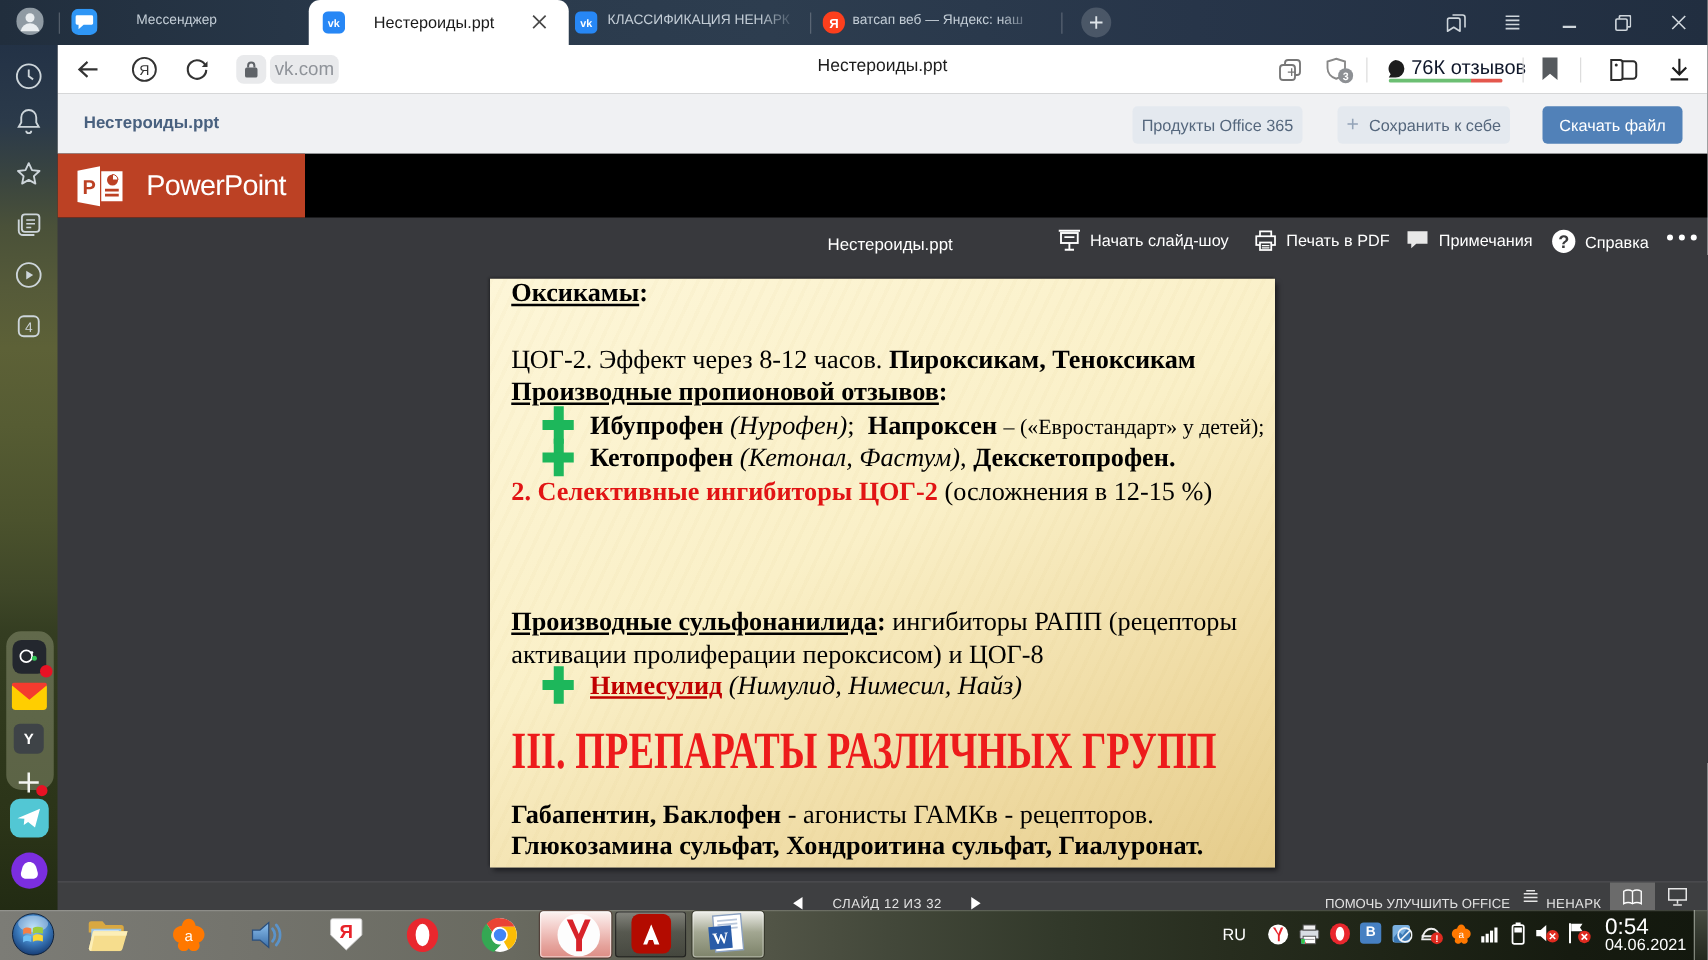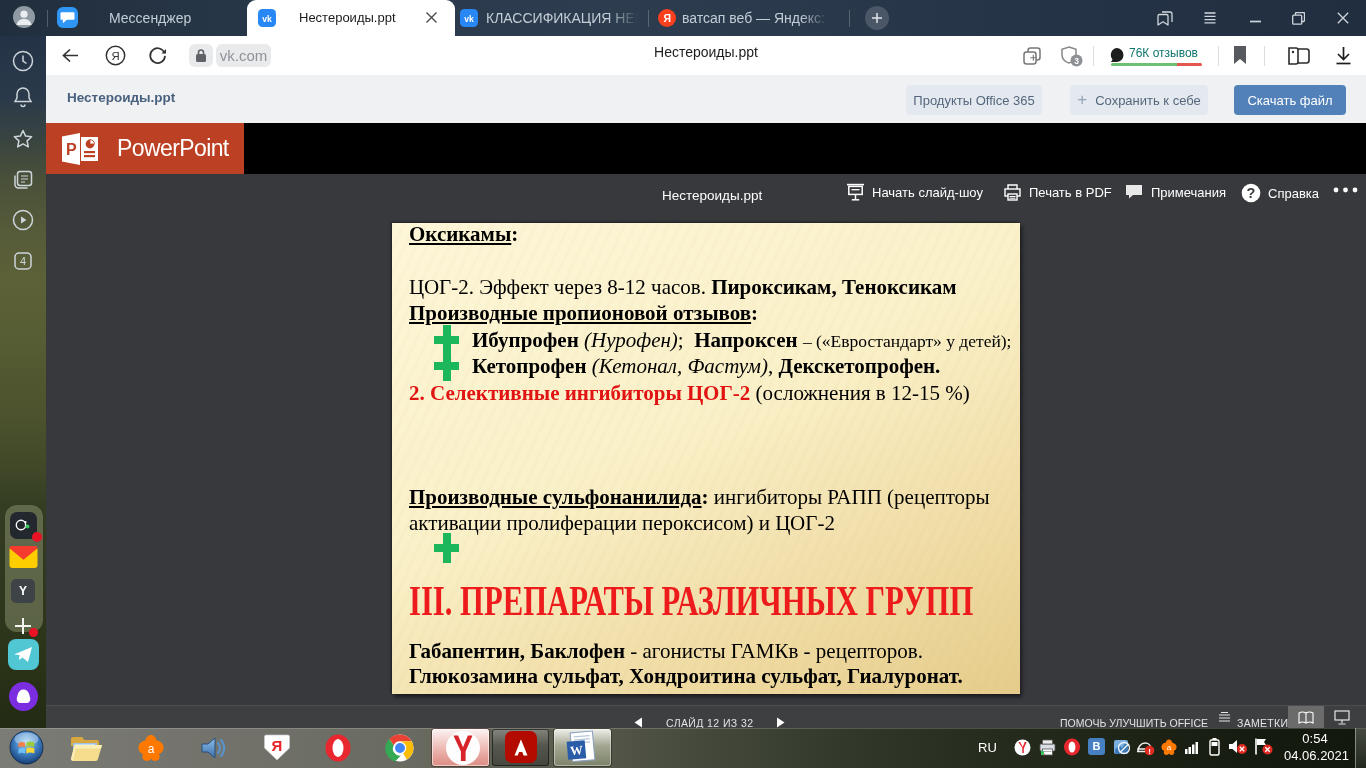--- a/index.html
+++ b/index.html
@@ -1,19 +1,19 @@
 <!DOCTYPE html>
 <html><head><meta charset="utf-8">
 <style>
 html,body{margin:0;padding:0;width:1366px;height:768px;overflow:hidden;font-family:"Liberation Sans",sans-serif;}
 #screen{position:relative;width:1366px;height:768px;background:#38393d;}
 .abs{position:absolute;}
 
 #tabbar{left:0;top:0;width:1366px;height:36px;background:linear-gradient(90deg,#212e3d 0%,#2a3a4c 25%,#2d3d4f 45%,#273549 70%,#212e40 100%);}
-.tabtxt{color:#c3cdd6;font-size:14px;white-space:nowrap;}
+.tabtxt{color:#c3cdd6;font-size:11px;white-space:nowrap;}
 #activetab{left:247px;top:0;width:208px;height:36px;background:#fff;border-radius:9px 9px 0 0;}
 .tdiv{width:1px;height:17px;top:10px;background:rgba(255,255,255,0.22);}
 
 #toolbar{left:46px;top:36px;width:1320px;height:39px;background:#fff;}
 
 #vkbar{left:46px;top:75px;width:1320px;height:48px;background:#f0f1f3;}
 .vkbtn{height:30px;border-radius:4px;background:#e4e9ef;color:#55677d;font-size:13px;display:flex;align-items:center;justify-content:center;box-sizing:border-box;}
 
 #ppthead{left:46px;top:123px;width:1320px;height:51px;background:#000;}
 #pptorange{left:0;top:0;width:198px;height:51px;background:#bc4124;}
@@ -123,21 +123,21 @@
       </svg>
     <svg class="abs" style="left:1013px;top:8px" width="26" height="24" viewBox="0 0 26 24">
         <path d="M10 3l7 2.2v5.2c0 4.2-3 7.4-7 8.6-4-1.2-7-4.4-7-8.6V5.2z" stroke="#888" stroke-width="1.5" fill="none"></path>
         <circle cx="17.5" cy="16.5" r="6" fill="#8d9094"></circle>
         <text x="17.5" y="19.8" font-size="8.5" font-weight="bold" fill="#fff" text-anchor="middle" font-family="Liberation Sans">3</text>
       </svg>
     <div class="abs" style="left:1047px;top:10px;width:1px;height:20px;background:#ddd"></div>
     <svg class="abs" style="left:1062px;top:11px" width="17" height="17" viewBox="0 0 17 17">
         <path d="M8.5 1a7 7 0 0 1 0 14H3l1.5-2.6A7 7 0 0 1 8.5 1z" fill="#1d1d1d" transform="scale(1,1)"></path>
       </svg>
-    <div class="abs" style="left:1083px;top:10px;font-size:12px;color:#0f766e">76К отзывов</div>
+    <div class="abs" style="left:1083px;top:10px;font-size:16px;color:#0f172a">76К отзывов</div>
     <div class="abs" style="left:1065px;top:27px;width:91px;height:3px;border-radius:2px;background:linear-gradient(90deg,#6cbf73 0%,#6cbf73 72%,#e4574d 72%,#e4574d 100%)"></div>
     <div class="abs" style="left:1172px;top:10px;width:1px;height:20px;background:#ddd"></div>
     <svg class="abs" style="left:1186px;top:9px" width="16" height="20" viewBox="0 0 16 20">
         <path d="M2 1h12v18l-6-5-6 5z" fill="#565a5e"></path>
       </svg>
     <div class="abs" style="left:1218px;top:10px;width:1px;height:20px;background:#ddd"></div>
     <svg class="abs" style="left:1240px;top:9px" width="26" height="22" viewBox="0 0 26 22">
         <rect x="8" y="4" width="15" height="14" rx="2.5" stroke="#2b2b2b" stroke-width="1.6" fill="#fff"></rect>
         <path d="M3 3h7a2 2 0 0 1 2 2v12a2 2 0 0 1-2 2H3z" stroke="#2b2b2b" stroke-width="1.6" fill="#fff"></path>
         <circle cx="7" cy="7" r="1.2" fill="#2b2b2b"></circle>
@@ -213,40 +213,41 @@
   <div id="slide" class="abs">
     <div class="ln" style="top:-2px"><b><u>Оксикамы</u>:</b></div>
     <div class="ln" style="top:51px">ЦОГ-2. Эффект через 8-12 часов. <b>Пироксикам, Теноксикам</b></div>
     <div class="ln" style="top:77px"><b><u>Производные пропионовой отзывов</u>:</b></div>
     <div class="plus" style="left:42px;top:102px"></div>
     <div class="ln" style="top:104px;left:80px"><b>Ибупрофен</b> <i>(Нурофен)</i>;&nbsp; <b>Напроксен</b> <span style="font-size:17.5px">– («Евростандарт» у детей);</span></div>
     <div class="plus" style="left:42px;top:128px"></div>
     <div class="ln" style="top:130px;left:80px"><b>Кетопрофен</b> <i>(Кетонал, Фастум)</i>, <b>Декскетопрофен.</b></div>
     <div class="ln" style="top:157px"><span class="red">2. Селективные ингибиторы ЦОГ-2</span> (осложнения в 12-15 %)</div>
     <div class="ln" style="top:261px"><b><u>Производные сульфонанилида</u>:</b> ингибиторы РАПП (рецепторы</div>
-    <div class="ln" style="top:287px">активации пролиферации пероксисом) и ЦОГ-2</div>
+    <div class="ln" style="top:287px">активации пролиферации пероксисом) и ЦОГ-8</div>
     <div class="plus" style="left:42px;top:310px"></div>
+    <div class="ln" style="top:312px;left:80px"><b><u style="color:#c00000">Нимесулид</u></b> <i>(Нимулид, Нимесил, Найз)</i></div>
     <div class="ln" style="top:355px;font-size:42px;line-height:46px;transform:scaleX(0.73);transform-origin:0 50%"><span class="red" style="color:#ed1b1b">III. ПРЕПАРАТЫ РАЗЛИЧНЫХ ГРУПП</span></div>
     <div class="ln" style="top:440px"><b>Глюкозамина сульфат, Хондроитина сульфат, Гиалуронат.</b></div>
     <div class="ln" style="top:415px"><b>Габапентин, Баклофен</b> - агонисты ГАМКв - рецепторов.</div>
   </div>
 
   <div id="status" class="abs">
     <svg class="abs" style="left:588px;top:11px" width="9" height="11" viewBox="0 0 9 11">
         <path d="M8 0.5v10L0.5 5.5z" fill="#fff"></path>
       </svg>
     <div class="abs" style="left:620px;top:11px;letter-spacing:0.4px">СЛАЙД 12 ИЗ 32</div>
     <svg class="abs" style="left:730px;top:11px" width="9" height="11" viewBox="0 0 9 11">
         <path d="M1 0.5v10L8.5 5.5z" fill="#fff"></path>
       </svg>
     <div class="abs" style="left:1014px;top:11px;letter-spacing:0px">ПОМОЧЬ УЛУЧШИТЬ OFFICE</div>
     <svg class="abs" style="left:1172px;top:5px" width="13" height="13" viewBox="0 0 13 13">
         <path d="M1 4h11M3 1.5h7M1 7h11M1 10h11" stroke="#e6e6e6" stroke-width="1.2"></path>
       </svg>
-    <div class="abs" style="left:1191px;top:11px;letter-spacing:0.3px">ЗАМЕТКИ</div>
+    <div class="abs" style="left:1191px;top:11px;letter-spacing:0.3px">НЕНАРК</div>
     <div class="abs" style="left:1242px;top:0px;width:36px;height:23px;background:#6b6b6b"></div>
     <svg class="abs" style="left:1252px;top:5px" width="16" height="14" viewBox="0 0 16 14">
         <path d="M8 2C6 0.8 3 0.8 1 2v10c2-1.2 5-1.2 7 0 2-1.2 5-1.2 7 0V2c-2-1.2-5-1.2-7 0z" stroke="#fff" stroke-width="1.1" fill="none"></path>
         <path d="M8 2v10" stroke="#fff" stroke-width="1.1"></path>
       </svg>
     <svg class="abs" style="left:1288px;top:4px" width="16" height="15" viewBox="0 0 16 15">
         <rect x="1" y="1" width="14" height="9" stroke="#e6e6e6" stroke-width="1.2" fill="none"></rect>
         <path d="M8 10v3M4.5 14h7" stroke="#e6e6e6" stroke-width="1.2"></path>
       </svg>
   </div>
@@ -436,17 +437,17 @@
         <path d="M1 6v5h3.5l4.5 4V2L4.5 6z" fill="#fff"></path>
         <circle cx="14" cy="11" r="5" fill="#e02b20"></circle>
         <path d="M11.8 8.8l4.4 4.4M16.2 8.8l-4.4 4.4" stroke="#fff" stroke-width="1.3"></path>
       </svg>
     <svg class="abs" style="left:1254px;top:9px" width="19" height="19" viewBox="0 0 19 19">
         <path d="M2 1.5v16" stroke="#fff" stroke-width="1.6"></path>
         <path d="M3 2h9l-2 3 2 3H3z" fill="#fff"></path>
         <circle cx="13.5" cy="12.5" r="5" fill="#e02b20"></circle>
         <path d="M11.3 10.3l4.4 4.4M15.7 10.3l-4.4 4.4" stroke="#fff" stroke-width="1.3"></path>
       </svg>
-    <div class="abs" style="left:1284px;top:3px;width:62px;text-align:center;color:#fff;font-size:13px">0:54</div>
+    <div class="abs" style="left:1284px;top:3px;width:62px;color:#fff;font-size:18px">0:54</div>
     <div class="abs" style="left:1284px;top:20px;width:62px;text-align:center;color:#fff;font-size:13px">04.06.2021</div>
     <div class="abs" style="left:1355px;top:0;width:11px;height:40px;background:linear-gradient(180deg,rgba(120,125,115,0.5),rgba(60,65,55,0.4));border-left:1px solid rgba(200,205,195,0.55);box-sizing:border-box"></div>
   </div>
 </div>
 
 </body></html>

